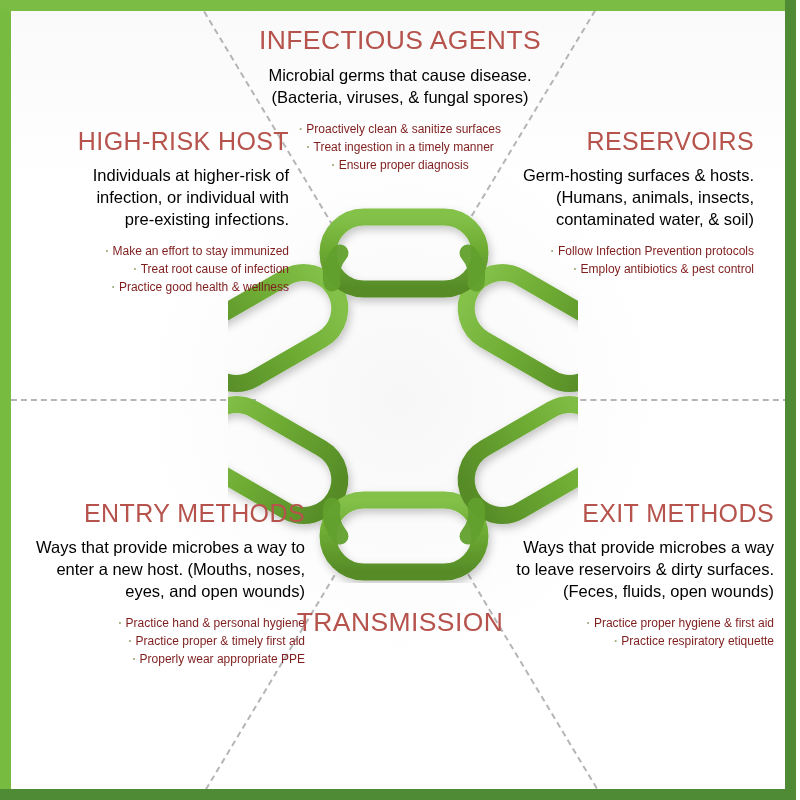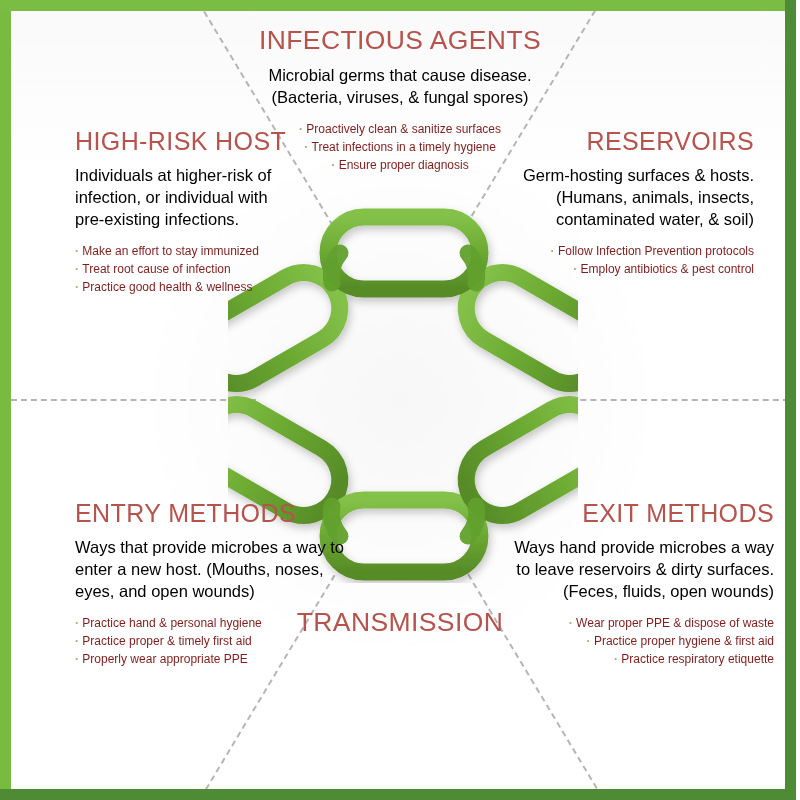--- a/index.html
+++ b/index.html
@@ -66,21 +66,21 @@
     font-size:12px;
     line-height:1.50;
     white-space:nowrap;
   }
   .bullets li::before{
     content:"\00B7\00A0";
     color:#9bb07c;
     font-weight:700;
   }
 
-  .align-left  {text-align:left;margin-left:48px;}
+  .align-left  {text-align:right;}
   .align-right {text-align:right;}
   .align-center{text-align:center;}
 
   
   #sec-infectious{ left:238px; top:26px;  width:324px; }
   #sec-highrisk  { left:27px;  top:128px; width:262px; }
   #sec-reservoirs{ left:492px; top:128px; width:262px; }
   #sec-entry     { left:27px;  top:500px; width:278px; }
   #sec-exit      { left:500px; top:500px; width:274px; }
   #sec-transmit  { left:240px; top:608px; width:320px; }
@@ -156,21 +156,21 @@
   </div>
 
   <div class="section align-center" id="sec-infectious">
     <h2 class="sec-title">INFECTIOUS AGENTS</h2>
     <p class="sec-desc">
       <span>Microbial germs that cause disease.</span><br>
       <span>(Bacteria, viruses, &amp; fungal spores)</span>
     </p>
     <ul class="bullets">
       <li>Proactively clean &amp; sanitize surfaces</li>
-      <li>Treat infections in a timely hygiene</li>
+      <li>Treat ingestion in a timely manner</li>
       <li>Ensure proper diagnosis</li>
     </ul>
   </div>
 
   <div class="section align-left" id="sec-highrisk">
     <h2 class="sec-title">HIGH-RISK HOST</h2>
     <p class="sec-desc">
       <span>Individuals at higher-risk of</span><br>
       <span>infection, or individual with</span><br>
       <span>pre-existing infections.</span>
@@ -205,26 +205,25 @@
     <ul class="bullets">
       <li>Practice hand &amp; personal hygiene</li>
       <li>Practice proper &amp; timely first aid</li>
       <li>Properly wear appropriate PPE</li>
     </ul>
   </div>
 
   <div class="section align-right" id="sec-exit">
     <h2 class="sec-title">EXIT METHODS</h2>
     <p class="sec-desc">
-      <span>Ways hand provide microbes a way</span><br>
+      <span>Ways that provide microbes a way</span><br>
       <span>to leave reservoirs &amp; dirty surfaces.</span><br>
       <span>(Feces, fluids, open wounds)</span>
     </p>
     <ul class="bullets">
-      <li>Wear proper PPE &amp; dispose of waste</li>
       <li>Practice proper hygiene &amp; first aid</li>
       <li>Practice respiratory etiquette</li>
     </ul>
   </div>
 
   <div class="section align-center" id="sec-transmit">
     <h2 class="sec-title">TRANSMISSION</h2>
   </div>
 
   <div class="frame-edge frame-left"></div>

